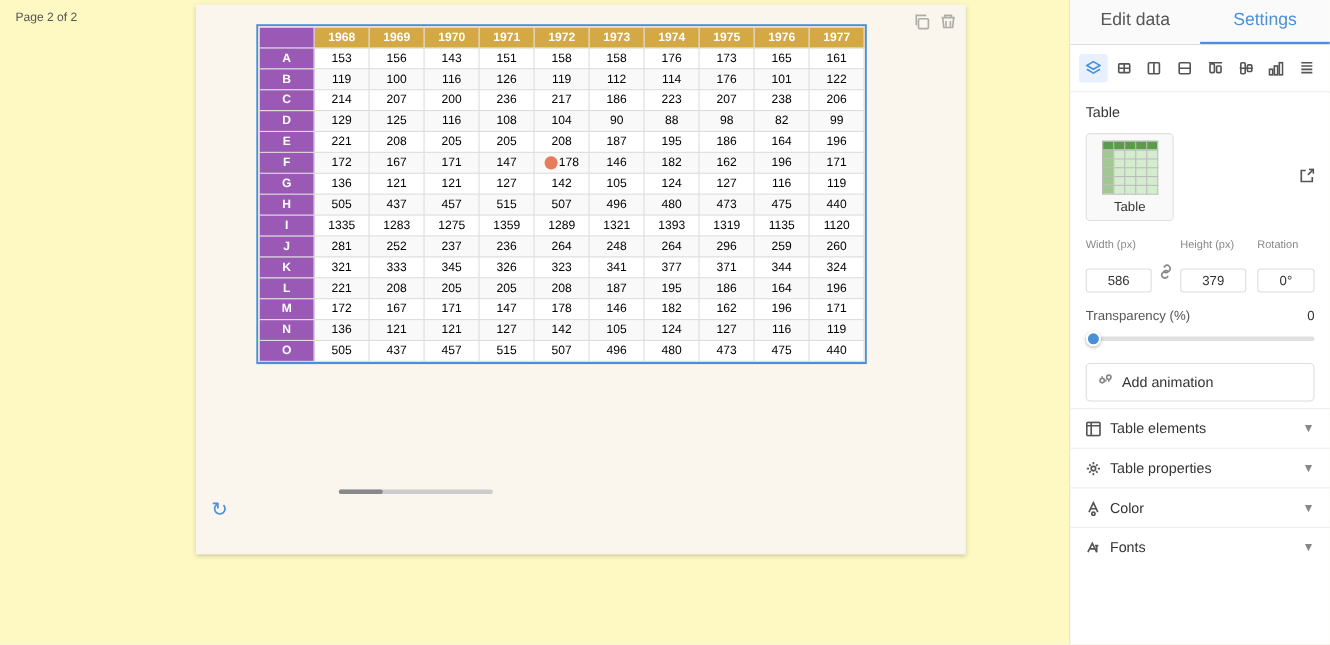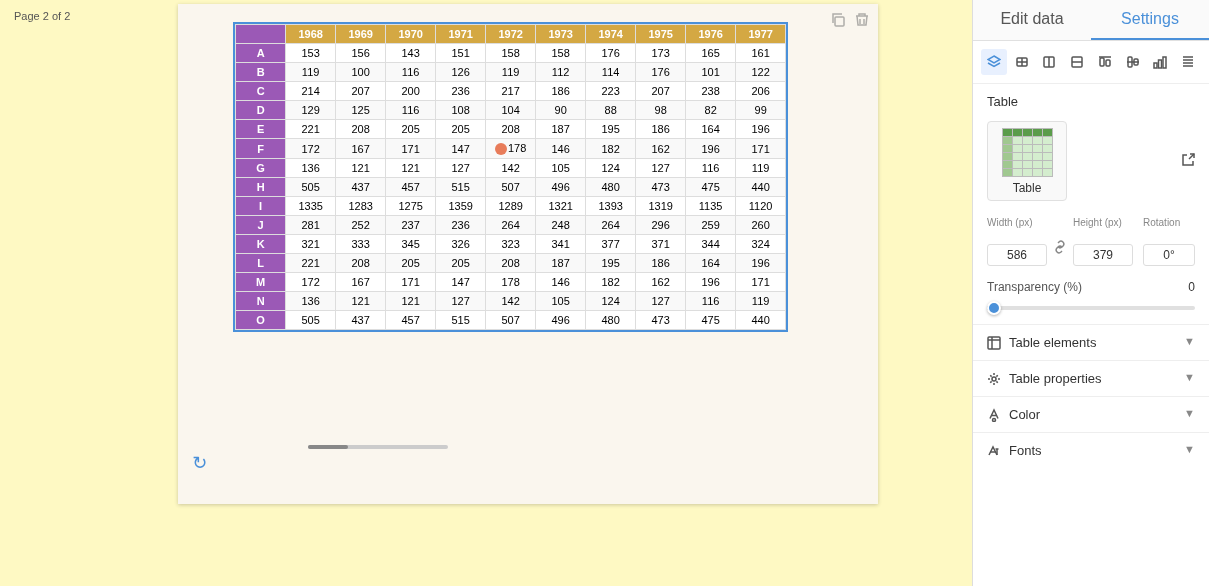--- a/index.html
+++ b/index.html
@@ -359,21 +359,21 @@
       color: #888;
     }
 
     
     .collapsible-section {
       border-top: 1px solid #eee;
     }
 
     .collapsible-header {
       display: flex;
-      align-items: flex-start;
+      align-items: center;
       padding: 10px 14px;
       cursor: pointer;
       justify-content: space-between;
       gap: 12px;
     }
 
     .collapsible-title {
       font-size: 13px;
       color: #333;
       display: flex;
@@ -787,20 +787,30 @@
       <span class="transparency-value">0</span>
     </div>
     <div class="slider-container">
       <div class="slider-track">
         <div class="slider-fill"></div>
         <div class="slider-thumb"></div>
       </div>
     </div>
   </div>
 
+  <button class="add-animation-btn">
+    <span class="animation-icon">
+      <svg width="14" height="14" viewBox="0 0 14 14" fill="none" stroke="#888" stroke-width="1.5">
+        <circle cx="4" cy="7" r="2"></circle>
+        <circle cx="10" cy="4" r="2"></circle>
+        <path d="M6 7h2M10 6v2M4 5V3"></path>
+      </svg>
+    </span>
+    <span>Add animation</span>
+  </button>
 
   <div class="collapsible-section">
     <div class="collapsible-header">
       <div class="collapsible-title">
         <svg width="14" height="14" viewBox="0 0 14 14" fill="none" stroke="#555" stroke-width="1.5">
           <rect x="1" y="1" width="12" height="12" rx="1"></rect>
           <line x1="1" y1="4" x2="13" y2="4"></line>
           <line x1="5" y1="1" x2="5" y2="13"></line>
         </svg>
         <span>Table elements</span>

